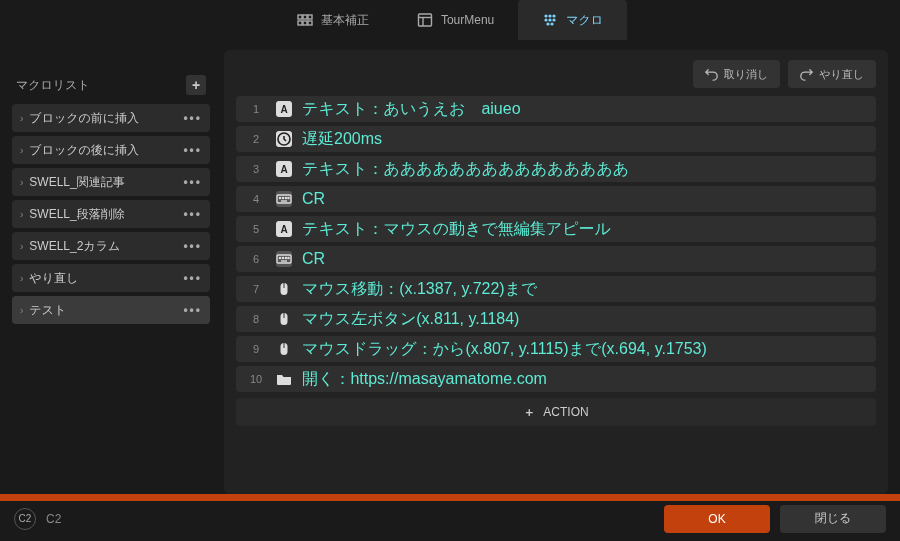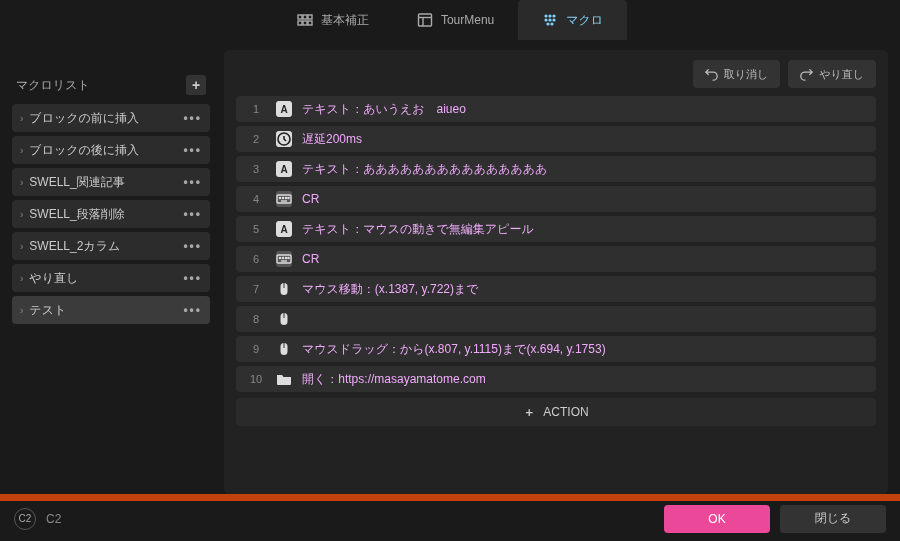--- a/index.html
+++ b/index.html
@@ -19,28 +19,28 @@
   .dots { color: #aaa; letter-spacing: 2px; font-weight: bold; }
   .main { flex: 1; background: #222; border-radius: 6px; display: flex; flex-direction: column; padding: 10px 12px; }
   .toolbar { display: flex; justify-content: flex-end; gap: 8px; height: 28px; margin-bottom: 8px; }
   .tbtn { display: flex; align-items: center; gap: 6px; background: #333; border-radius: 4px; padding: 0 12px; color: #bbb; cursor: pointer; font-size: 11px; }
   .actions { display: flex; flex-direction: column; gap: 4px; }
   .arow { display: flex; align-items: center; height: 26px; background: #2f2f2f; border-radius: 4px; padding: 0 10px; gap: 10px; cursor: pointer; }
   .rownum { width: 20px; text-align: center; color: #888; font-size: 11px; }
   .icnbox { width: 16px; height: 16px; border-radius: 3px; background: #ddd; color: #222; display: flex; align-items: center; justify-content: center; font-size: 10px; font-weight: bold; flex: none; }
   .icnbox.dark { background: #555; color: #ddd; }
   .icnplain { width: 16px; height: 16px; color: #ccc; flex: none; }
-  .rtext { color: #f0abfc; font-size: 12px; white-space: nowrap; }
+  .rtext { color: #5eead4; font-size: 16px; white-space: nowrap; }
   .addaction { height: 28px; background: #2a2a2a; border-radius: 4px; display: flex; align-items: center; justify-content: center; gap: 8px; color: #ccc; margin-top: 6px; cursor: pointer; font-size: 12px;}
   .footer { height: 42px; display: flex; align-items: center; justify-content: space-between; padding: 0 14px; border-top: 7px solid #c2410c; }
   .fl { display: flex; align-items: center; gap: 10px; color: #888; }
   .c2badge { width: 22px; height: 22px; border: 1px solid #555; border-radius: 50%; display: flex; align-items: center; justify-content: center; font-size: 10px; color: #aaa; }
   .fr { display: flex; gap: 10px; }
   .btn { width: 106px; height: 28px; display: flex; align-items: center; justify-content: center; border-radius: 4px; cursor: pointer; font-size: 12px;}
-  .btn.primary { background: #ec4899; color: #fff; }
+  .btn.primary { background: #c2410c; color: #fff; }
   .btn.secondary { background: #333; color: #ccc; }
 </style>
 </head>
 <body>
 
 <div class="tabs">
   <div class="tab">
     <svg viewBox="0 0 16 16" fill="none" stroke="currentColor" stroke-width="1.4">
         <rect x="1" y="3" width="4" height="4"></rect>
         <rect x="6" y="3" width="4" height="4"></rect>
@@ -211,20 +211,21 @@
               <line x1="8" y1="2" x2="8" y2="7" stroke="#333" stroke-width="1"></line>
             </svg></span>
           <span class="rtext">マウス移動：(x.1387, y.722)まで</span>
         </div>
         <div class="arow">
           <span class="rownum">8</span>
           <span class="icnplain"><svg viewBox="0 0 16 16" fill="#ddd">
               <rect x="4.5" y="2" width="7" height="12" rx="3.5"></rect>
               <line x1="8" y1="2" x2="8" y2="7" stroke="#333" stroke-width="1"></line>
             </svg></span>
+          <span class="rtext">マウス左ボタン(x.811, y.1184)</span>
         </div>
         <div class="arow">
           <span class="rownum">9</span>
           <span class="icnplain"><svg viewBox="0 0 16 16" fill="#ddd">
               <rect x="4.5" y="2" width="7" height="12" rx="3.5"></rect>
               <line x1="8" y1="2" x2="8" y2="7" stroke="#333" stroke-width="1"></line>
             </svg></span>
           <span class="rtext">マウスドラッグ：から(x.807, y.1115)まで(x.694, y.1753)</span>
         </div>
         <div class="arow">

